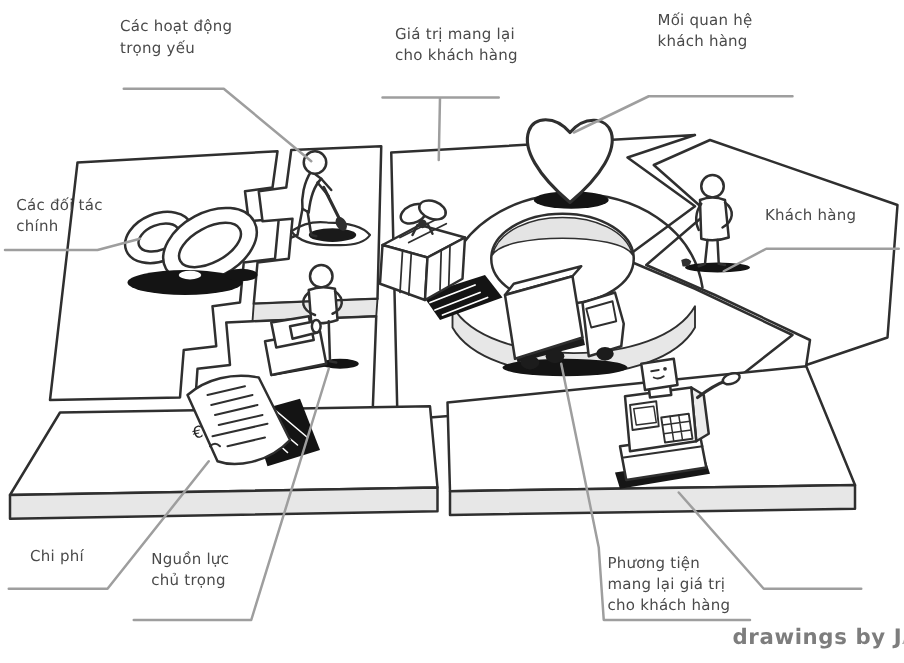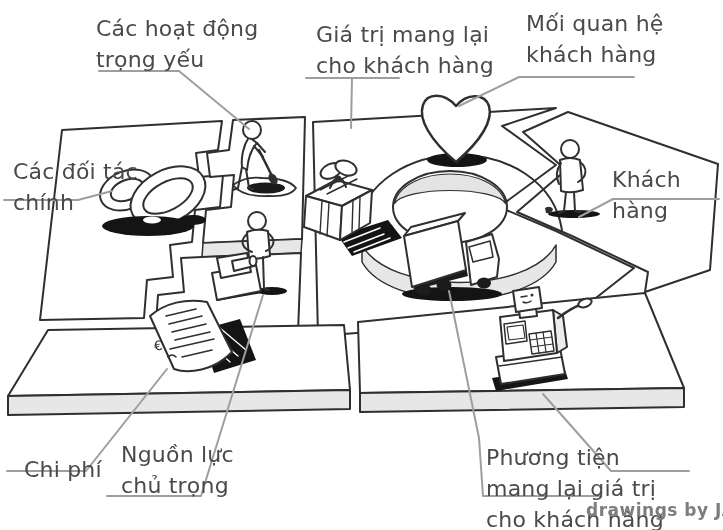--- a/index.html
+++ b/index.html
@@ -1,26 +1,26 @@
 <!DOCTYPE html>
 <html><head>
 <meta charset="utf-8">
 <style>
   html,body{margin:0;padding:0;background:#fff;}
   .stage{position:relative;width:723px;height:530px;background:#ffffff;overflow:hidden;
          font-family:"DejaVu Sans",sans-serif;}
   .stage svg{position:absolute;left:0;top:0;}
-  .lbl{position:absolute;font-size:22px;line-height:1.42;color:#4a4a4a;
+  .lbl{position:absolute;font-size:12px;line-height:1.42;color:#4a4a4a;
        white-space:pre-line;letter-spacing:.2px;}
   .lbl-activities{left:96px;top:13px;}
   .lbl-valueprop{left:296px;top:19px;margin-left:20px;}
   .lbl-relationships{left:526px;top:8px;}
   .lbl-partners{left:13px;top:156px;}
   .lbl-customers{left:612px;top:164px;}
-  .lbl-costs{left:24px;top:437px;margin-top:17px;}
+  .lbl-costs{left:24px;top:437px;}
   .lbl-resources{left:121px;top:439px;}
   .lbl-channels{left:486px;top:442px;}
   .lbl-revenue{left:612px;top:440px;}
   .credit{position:absolute;left:586px;top:500px;font-size:17px;font-weight:bold;
           color:#7d7d7d;letter-spacing:.5px;white-space:nowrap;}
 </style>
 </head>
 <body>
 
 <div class="stage">

